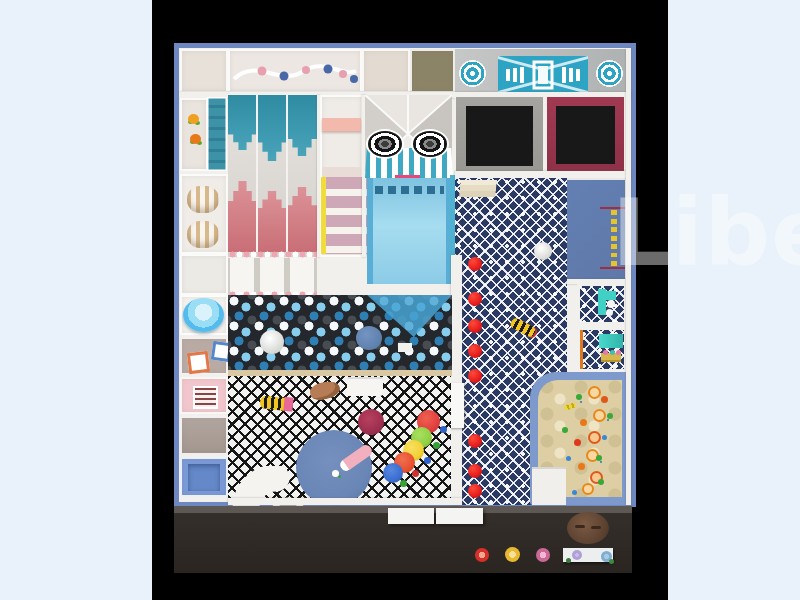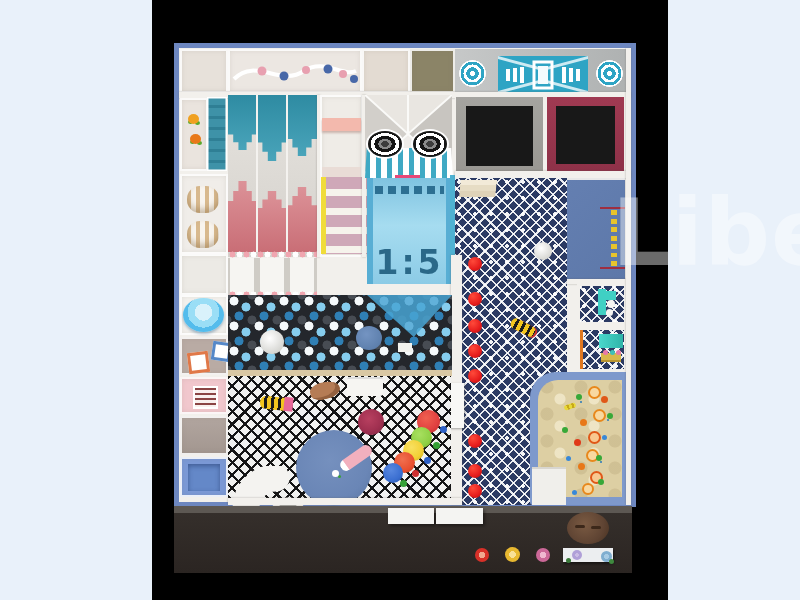--- a/index.html
+++ b/index.html
@@ -153,21 +153,20 @@
     </div>
     <div class="abs" style="left:191px;top:105px;width:88px;height:30px;background:repeating-linear-gradient(90deg,#3fa9c4 0 5.5px,#ffffff 5.5px 11px);clip-path:polygon(2% 0,98% 0,100% 100%,0 100%);"></div>
     <div class="abs eye" style="left:194px;top:88px;"></div>
     <div class="abs eye" style="left:239px;top:88px;"></div>
     <div class="abs" style="left:221px;top:132px;width:25px;height:3px;background:#e84878;"></div>
 
     <div class="abs" style="left:193px;top:135px;width:85px;height:106px;background:linear-gradient(180deg,#7fc3e0,#a6dcf0 45%,#8ccbe6);">
       <span class="abs" style="left:0;top:0;width:6px;height:106px;background:#58aed4;"></span>
       <span class="abs" style="left:79px;top:0;width:6px;height:106px;background:#58aed4;"></span>
       <span class="abs" style="left:8px;top:8px;width:69px;height:8px;background:repeating-linear-gradient(90deg,#2c6f92 0 8px,transparent 8px 13px);"></span>
-      <div class="abs" id="slope-sign" style="left:0;top:65px;">1:5</div>
     </div>
     <div class="abs" style="left:276px;top:132px;width:11px;height:83px;background:#4fb2d2;"></div>
 
     <div class="abs" style="left:281px;top:52px;width:176px;height:83px;background:var(--wall,#f2f0ec);"></div>
     <div class="abs" style="left:282px;top:54px;width:87px;height:76px;background:linear-gradient(180deg,#a5a4a0,var(--tramp-gray,#999792));">
       <span class="abs" style="left:10px;top:9px;width:67px;height:60px;background:#181818;"></span>
     </div>
     <div class="abs" style="left:373px;top:54px;width:77px;height:74px;background:linear-gradient(180deg,#a03a52,var(--tramp-maroon,#8e3148));">
       <span class="abs" style="left:9px;top:9px;width:59px;height:58px;background:#181818;"></span>
     </div>

